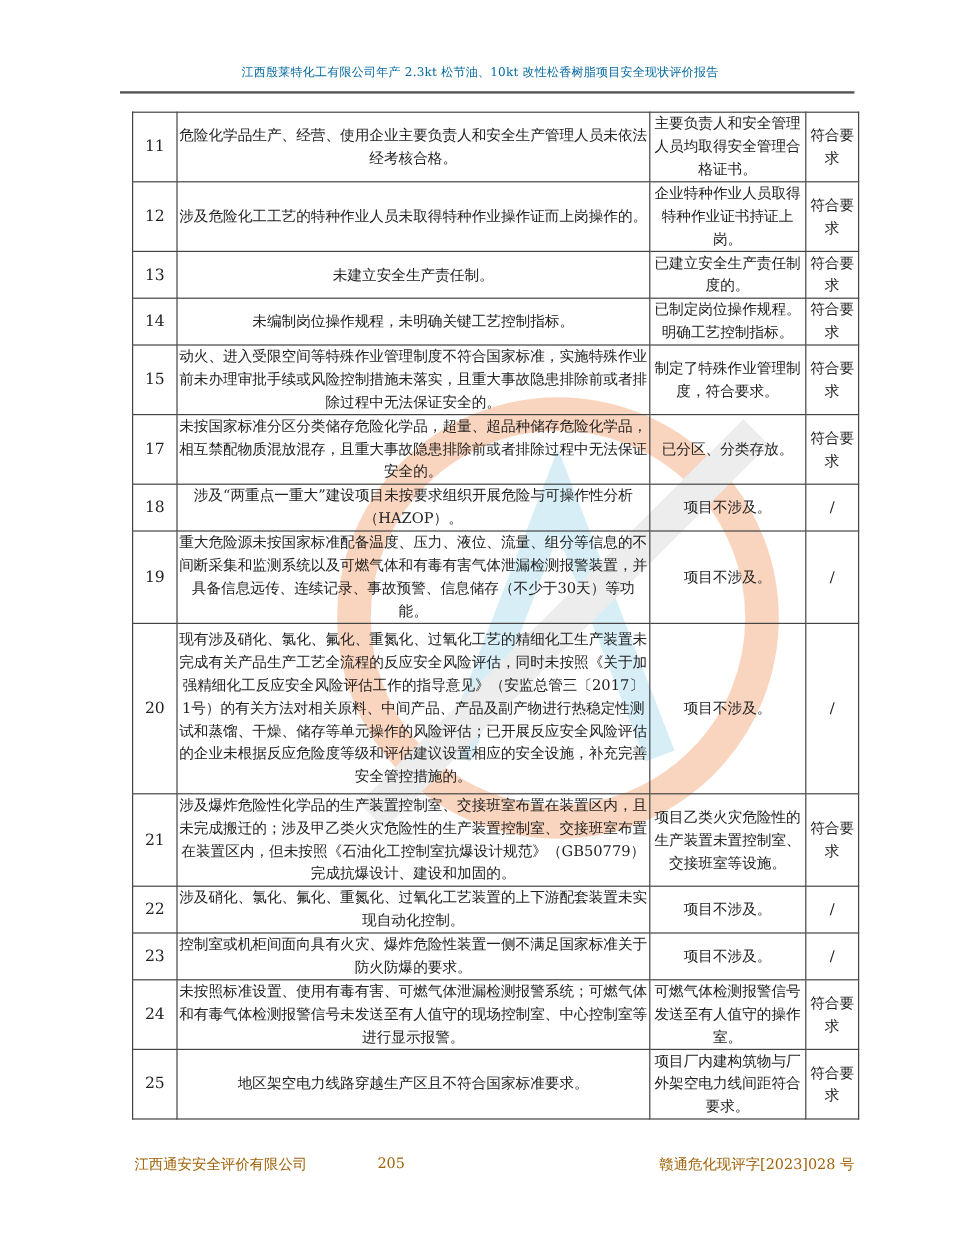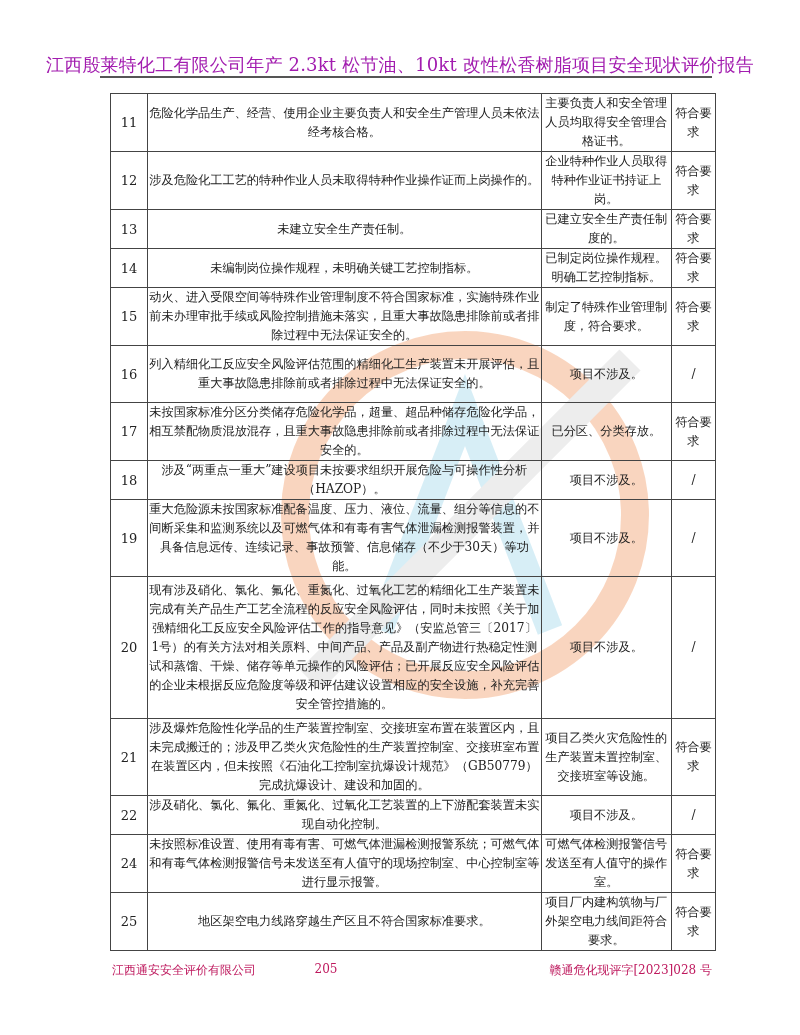--- a/index.html
+++ b/index.html
@@ -1,28 +1,28 @@
 <!DOCTYPE html>
 <html><head>
 <meta charset="utf-8">
 <style>
   html, body { margin: 0; padding: 0; background: #ffffff; }
   body { width: 800px; height: 1035px; position: relative; overflow: hidden;
          font-family: "DejaVu Serif", "Liberation Serif", serif; color: #222; }
   .header-title { position: absolute; left: 0; width: 800px; top: 53px; text-align: center;
-                  font-size: 18px; color: #a21caf; letter-spacing: 0.2px; }
+                  font-size: 10px; color: #0369a1; letter-spacing: 0.2px; }
   .header-rule { position: absolute; left: 100px; width: 612px; top: 76px; height: 2px; background: #555; }
   table.eval { position: absolute; left: 110px; top: 93px; width: 606px; border-collapse: collapse;
                table-layout: fixed; font-size: 12.2px; line-height: 19px; }
   table.eval td { border: 1px solid #444; text-align: center; vertical-align: middle; padding: 0 1px; }
   td.num { width: 34px; font-size: 13px; margin-left: 12px; }
   td.item { width: 390px; }
   td.status { width: 127px; }
   td.result { width: 41px; line-height: 19px; }
-  .footer { position: absolute; top: 962px; font-size: 12px; color: #be185d; }
+  .footer { position: absolute; top: 962px; font-size: 12px; color: #a16207; }
   .footer-left { left: 112px; }
   .footer-center { left: 0; width: 652px; text-align: center; }
   .footer-right { right: 88px; }
   .watermark { position: absolute; left: 250px; top: 300px; width: 430px; height: 430px; pointer-events: none; opacity: 0.35; }
 </style>
 </head>
 <body>
 
 <div class="header-title">江西殷莱特化工有限公司年产 2.3kt 松节油、10kt 改性松香树脂项目安全现状评价报告</div>
 <div class="header-rule"></div>
@@ -59,26 +59,20 @@
         <td class="status">已制定岗位操作规程。明确工艺控制指标。</td>
         <td class="result">符合要求</td>
       </tr>
       <tr style="height: 57px;">
         <td class="num">15</td>
         <td class="item">动火、进入受限空间等特殊作业管理制度不符合国家标准，实施特殊作业前未办理审批手续或风险控制措施未落实，且重大事故隐患排除前或者排除过程中无法保证安全的。</td>
         <td class="status">制定了特殊作业管理制度，符合要求。</td>
         <td class="result">符合要求</td>
       </tr>
       <tr style="height: 57px;">
-        <td class="num">16</td>
-        <td class="item">列入精细化工反应安全风险评估范围的精细化工生产装置未开展评估，且重大事故隐患排除前或者排除过程中无法保证安全的。</td>
-        <td class="status">项目不涉及。</td>
-        <td class="result">/</td>
-      </tr>
-      <tr style="height: 57px;">
         <td class="num">17</td>
         <td class="item">未按国家标准分区分类储存危险化学品，超量、超品种储存危险化学品，相互禁配物质混放混存，且重大事故隐患排除前或者排除过程中无法保证安全的。</td>
         <td class="status">已分区、分类存放。</td>
         <td class="result">符合要求</td>
       </tr>
       <tr style="height: 38px; padding-left: 20px;">
         <td class="num">18</td>
         <td class="item">涉及“两重点一重大”建设项目未按要求组织开展危险与可操作性分析（HAZOP）。</td>
         <td class="status">项目不涉及。</td>
         <td class="result">/</td>
@@ -100,20 +94,26 @@
         <td class="item">涉及爆炸危险性化学品的生产装置控制室、交接班室布置在装置区内，且未完成搬迁的；涉及甲乙类火灾危险性的生产装置控制室、交接班室布置在装置区内，但未按照《石油化工控制室抗爆设计规范》（GB50779）完成抗爆设计、建设和加固的。</td>
         <td class="status">项目乙类火灾危险性的生产装置未置控制室、交接班室等设施。</td>
         <td class="result">符合要求</td>
       </tr>
       <tr style="height: 38px;">
         <td class="num">22</td>
         <td class="item">涉及硝化、氯化、氟化、重氮化、过氧化工艺装置的上下游配套装置未实现自动化控制。</td>
         <td class="status">项目不涉及。</td>
         <td class="result">/</td>
       </tr>
+      <tr style="height: 38px;">
+        <td class="num">23</td>
+        <td class="item">控制室或机柜间面向具有火灾、爆炸危险性装置一侧不满足国家标准关于防火防爆的要求。</td>
+        <td class="status">项目不涉及。</td>
+        <td class="result">/</td>
+      </tr>
       <tr style="height: 57px;">
         <td class="num">24</td>
         <td class="item">未按照标准设置、使用有毒有害、可燃气体泄漏检测报警系统；可燃气体和有毒气体检测报警信号未发送至有人值守的现场控制室、中心控制室等进行显示报警。</td>
         <td class="status">可燃气体检测报警信号发送至有人值守的操作室。</td>
         <td class="result">符合要求</td>
       </tr>
       <tr style="height: 57px;">
         <td class="num">25</td>
         <td class="item">地区架空电力线路穿越生产区且不符合国家标准要求。</td>
         <td class="status">项目厂内建构筑物与厂外架空电力线间距符合要求。</td>

